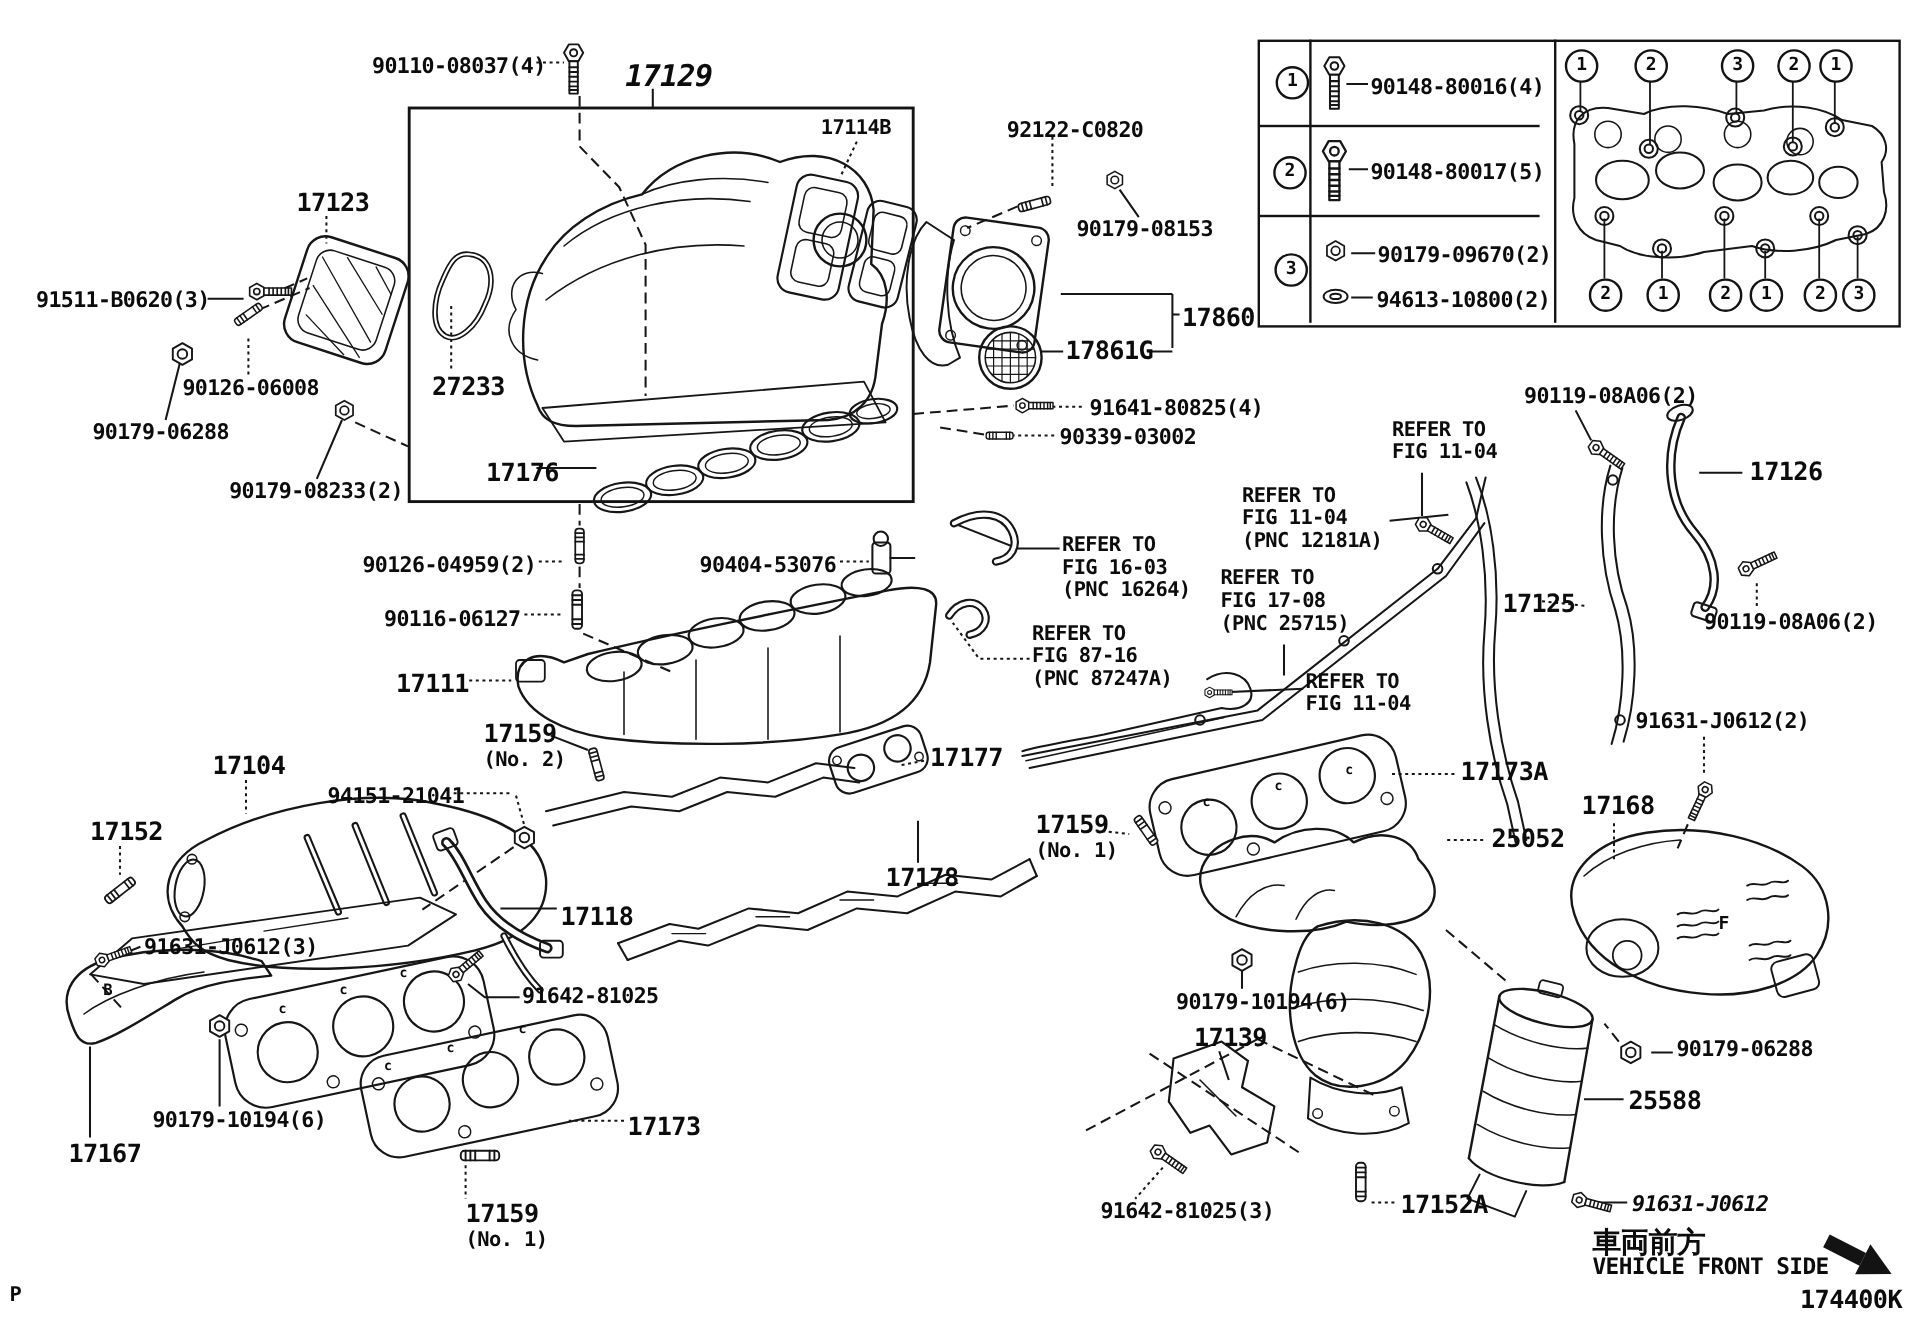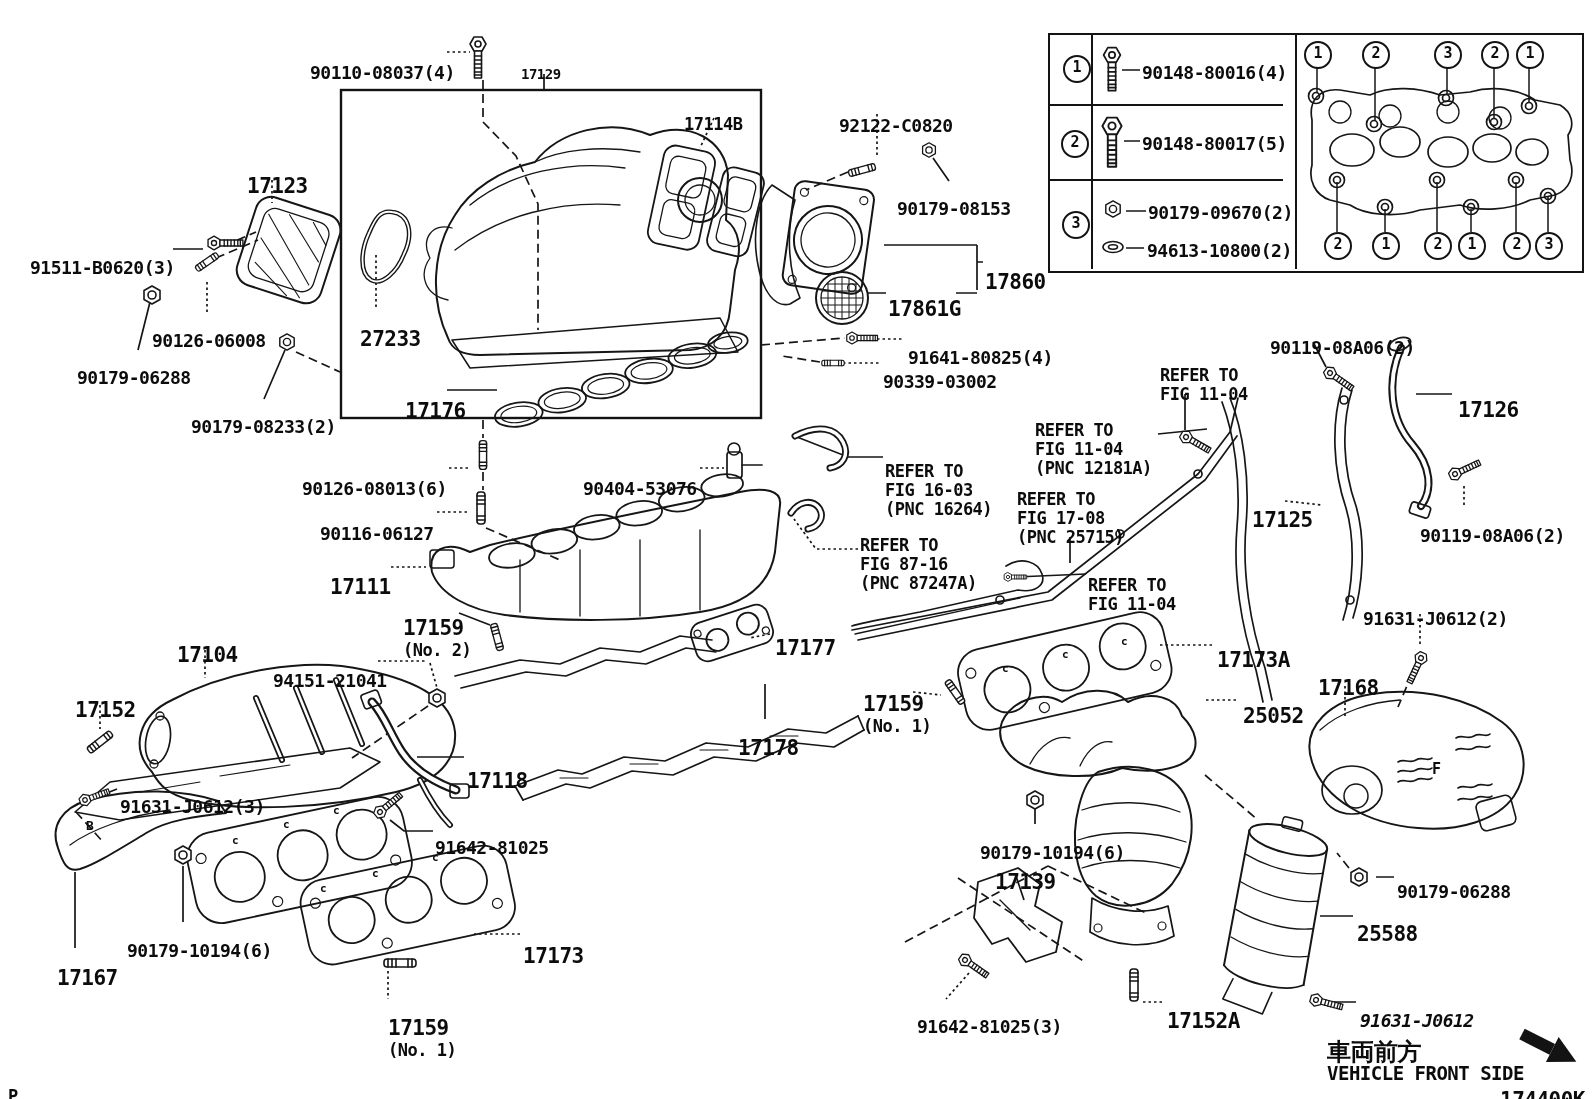--- a/index.html
+++ b/index.html
@@ -1,19 +1,19 @@
 <!DOCTYPE html>
 <html><head>
 <meta charset="utf-8">
 <style>
   html,body{margin:0;padding:0;background:#fff;}
   #stage{position:relative;width:1592px;height:1099px;background:#fff;overflow:hidden;
          font-family:"DejaVu Sans Mono","Liberation Mono",monospace;color:#0c0c0c;}
   svg{position:absolute;left:0;top:0;}
-  .lbl{position:absolute;font-weight:bold;letter-spacing:-0.5px;line-height:1.12;white-space:nowrap;z-index:5;margin-top:17px;}
+  .lbl{position:absolute;font-weight:bold;letter-spacing:-0.5px;line-height:1.12;white-space:nowrap;z-index:5;}
   .callout{position:absolute;width:24px;height:24px;border:2.2px solid #131313;border-radius:50%;
            background:#fff;text-align:center;line-height:21px;font-size:15px;font-weight:bold;z-index:6;}
   .mark{position:absolute;font-weight:bold;z-index:6;}
   
   .lg-line{position:absolute;background:#131313;z-index:4;}
   .legend-box{position:absolute;left:1048px;top:33px;width:532px;height:236px;border:2.5px solid #131313;z-index:3;}
   .gpanel{position:absolute;left:1295px;top:33px;width:285px;height:236px;border-left:2.5px solid #131313;z-index:3;}
   .lg-part{position:absolute;font-weight:bold;font-size:18px;letter-spacing:-0.5px;white-space:nowrap;z-index:5;}
 </style>
 </head>
@@ -406,21 +406,21 @@
 
   <div class="lbl" style="left:8px;top:1070px;font-size:17px;">P</div>
   <div class="lbl" style="left:1327px;top:1022px;font-size:24px;font-family:'DejaVu Sans',sans-serif;">車両前方</div>
   <div class="lbl" style="left:1327px;top:1046px;font-size:19px;">VEHICLE FRONT SIDE</div>
   <div class="lbl" style="left:1500px;top:1072px;font-size:21px;">174400K</div>
 
   <div id="labels">
       <div class="lbl" style="left: 310px; top: 46px; font-size: 18px;">
         <div>90110-08037(4)</div>
       </div>
-      <div class="lbl" style="left: 521px; top: 50px; font-size: 14px;">
+      <div class="lbl" style="left: 521px; top: 50px; font-size: 25px; font-style: italic;">
         <div>17129</div>
       </div>
       <div class="lbl" style="left: 684px; top: 98px; font-size: 17px;">
         <div>17114B</div>
       </div>
       <div class="lbl" style="left: 247px; top: 158px; font-size: 21px;">
         <div>17123</div>
       </div>
       <div class="lbl" style="left: 30px; top: 241px; font-size: 18px;">
         <div>91511-B0620(3)</div>
@@ -492,21 +492,21 @@
       <div class="lbl" style="left: 860px; top: 519px; font-size: 17px;">
         <div>REFER TO</div>
         <div>FIG 87-16</div>
         <div>(PNC 87247A)</div>
       </div>
       <div class="lbl" style="left: 1088px; top: 559px; font-size: 17px;">
         <div>REFER TO</div>
         <div>FIG 11-04</div>
       </div>
       <div class="lbl" style="left: 302px; top: 462px; font-size: 18px;">
-        <div>90126-08013(6)</div>
+        <div>90126-04959(2)</div>
       </div>
       <div class="lbl" style="left: 583px; top: 462px; font-size: 18px;">
         <div>90404-53076</div>
       </div>
       <div class="lbl" style="left: 320px; top: 507px; font-size: 18px;">
         <div>90116-06127</div>
       </div>
       <div class="lbl" style="left: 330px; top: 559px; font-size: 21px;">
         <div>17111</div>
       </div>

